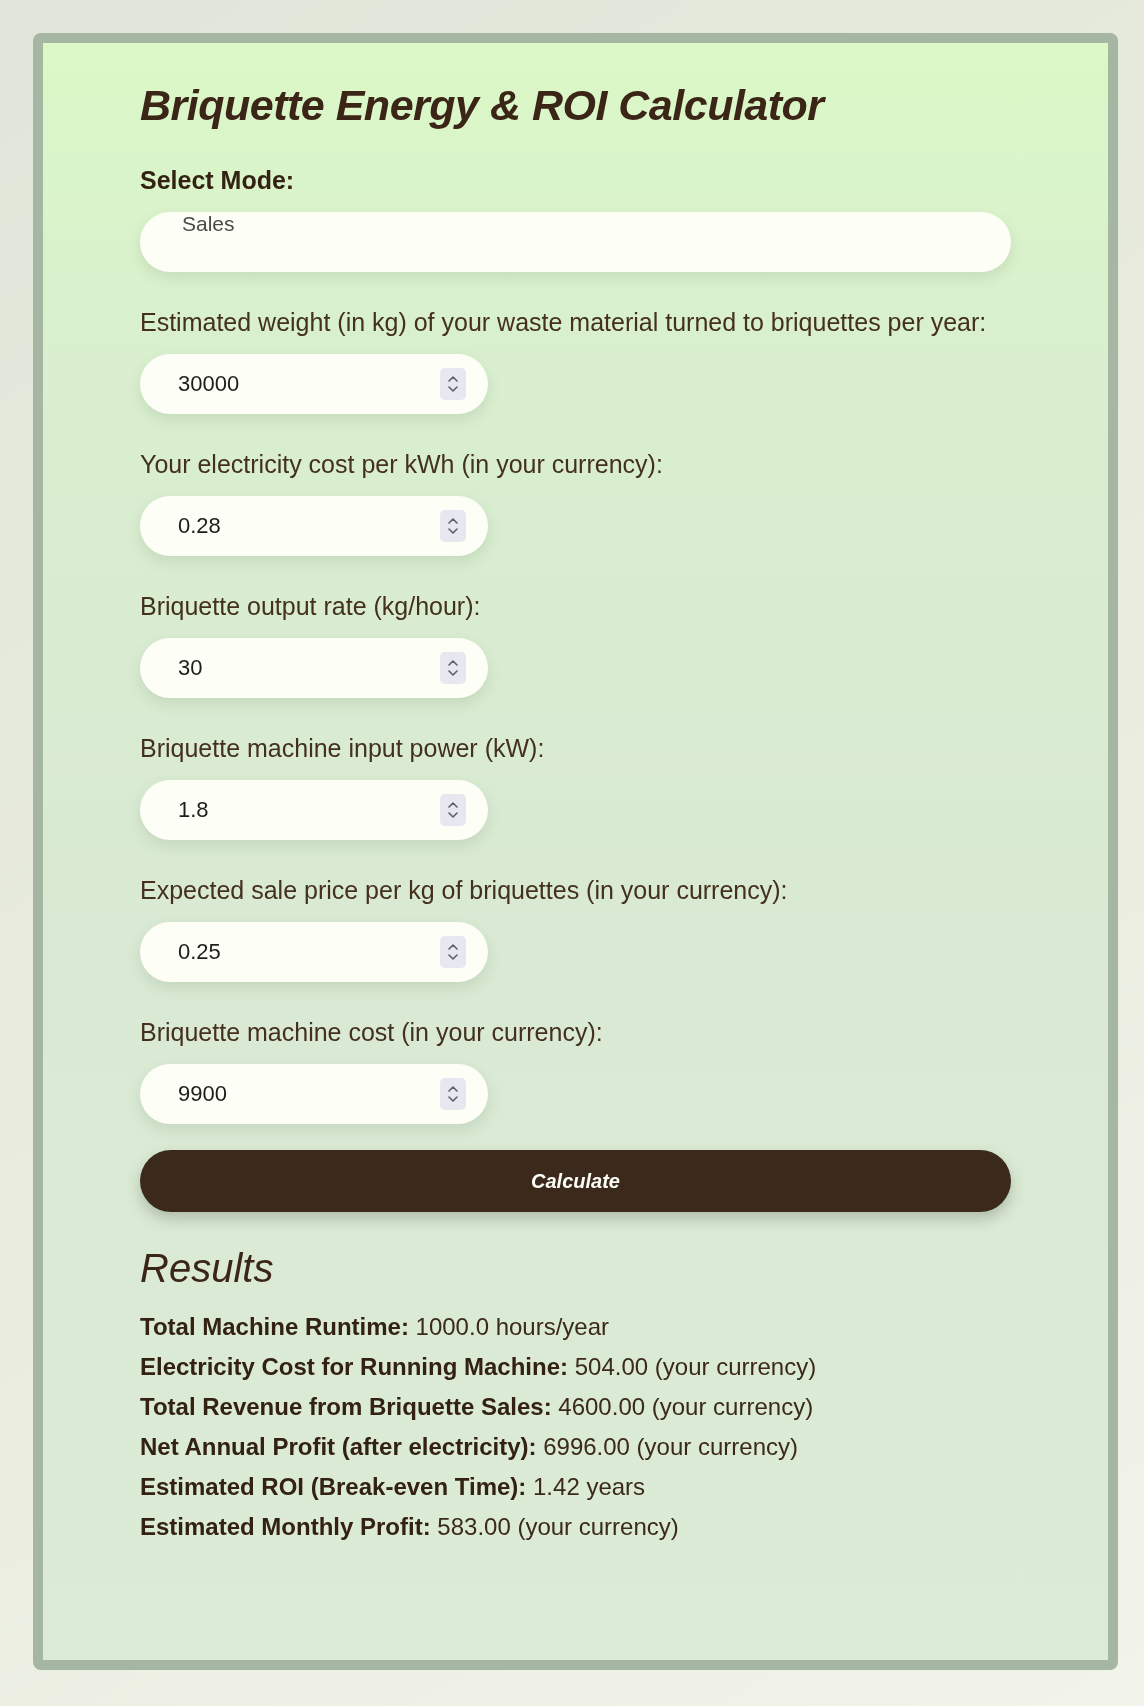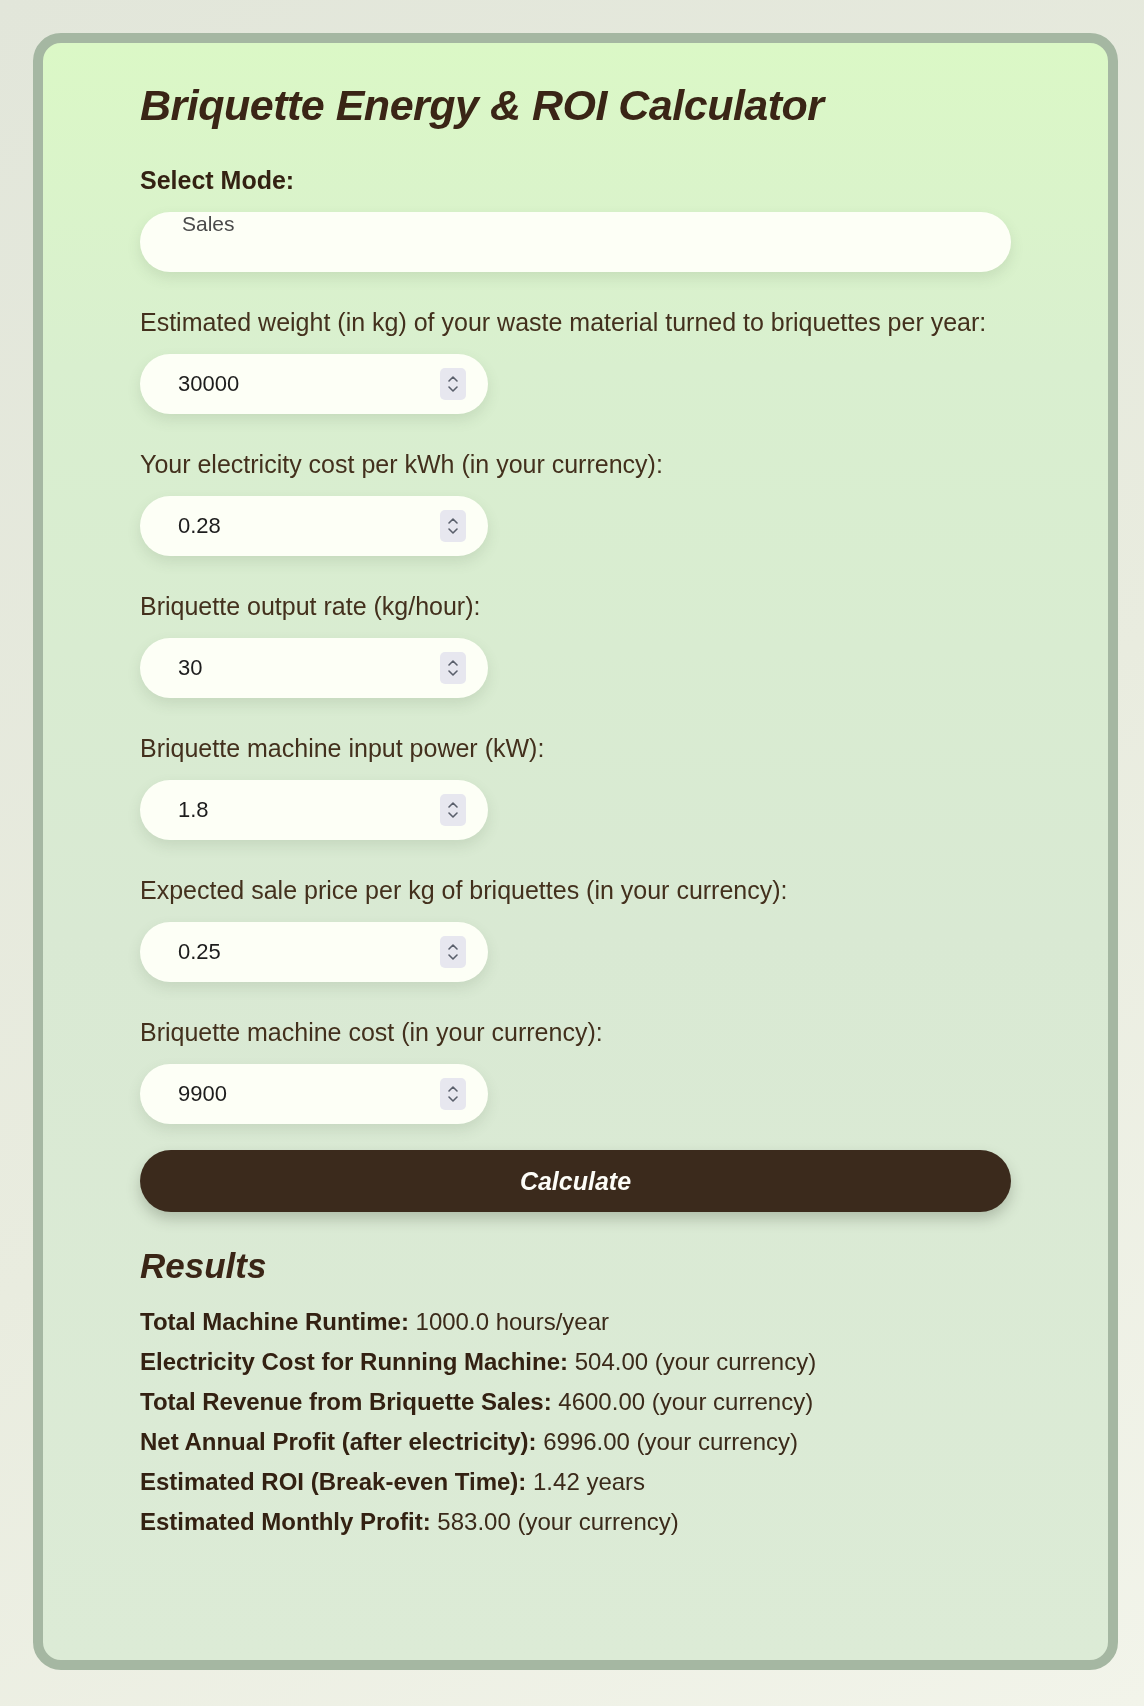--- a/index.html
+++ b/index.html
@@ -9,21 +9,21 @@
     height: 1706px;
     font-family: "Liberation Sans", sans-serif;
     background: linear-gradient(150deg, #e2e6da 0%, #e9ecdf 55%, #f2f4ea 100%);
     overflow: hidden;
   }
   .card {
     box-sizing: border-box;
     margin: 33px 26px 36px 33px;
     height: 1637px;
     border: 10px solid #a5b7a2;
-    border-radius: 28px;
+    border-radius: 8px;
     background: linear-gradient(180deg, #dbf8c6 0%, #d9efcf 20%, #d9e9d3 55%, #dcebd6 100%);
     padding: 38px 97px 24px 97px;
     overflow: hidden;
   }
   .title {
     margin: 0;
     font-size: 43px;
     font-weight: 700;
     font-style: italic;
     color: #3a2516;
@@ -100,30 +100,30 @@
   .calc-btn {
     box-sizing: border-box;
     margin-top: 26px;
     width: 100%;
     height: 62px;
     border: none;
     border-radius: 32px;
     background: #3b2a1c;
     color: #fdfdf8;
     font-family: "Liberation Sans", sans-serif;
-    font-size: 25px;
+    font-size: 20px;
     font-weight: 700;
     font-style: italic;
     cursor: pointer;
     box-shadow: 0 7px 14px rgba(50, 60, 45, 0.25);
   }
   .results-heading {
     margin: 34px 0 8px 0;
-    font-size: 35px;
-    font-weight: 700;
+    font-size: 40px;
+    font-weight: 400;
     font-style: italic;
     color: #3a2516;
   }
   .results-list { margin-top: 16px; }
   .result-row {
     font-size: 24px;
     line-height: 40px;
     color: #3b2a1a;
   }
   .rl { font-weight: 700; color: #332112; text-align: center; }

